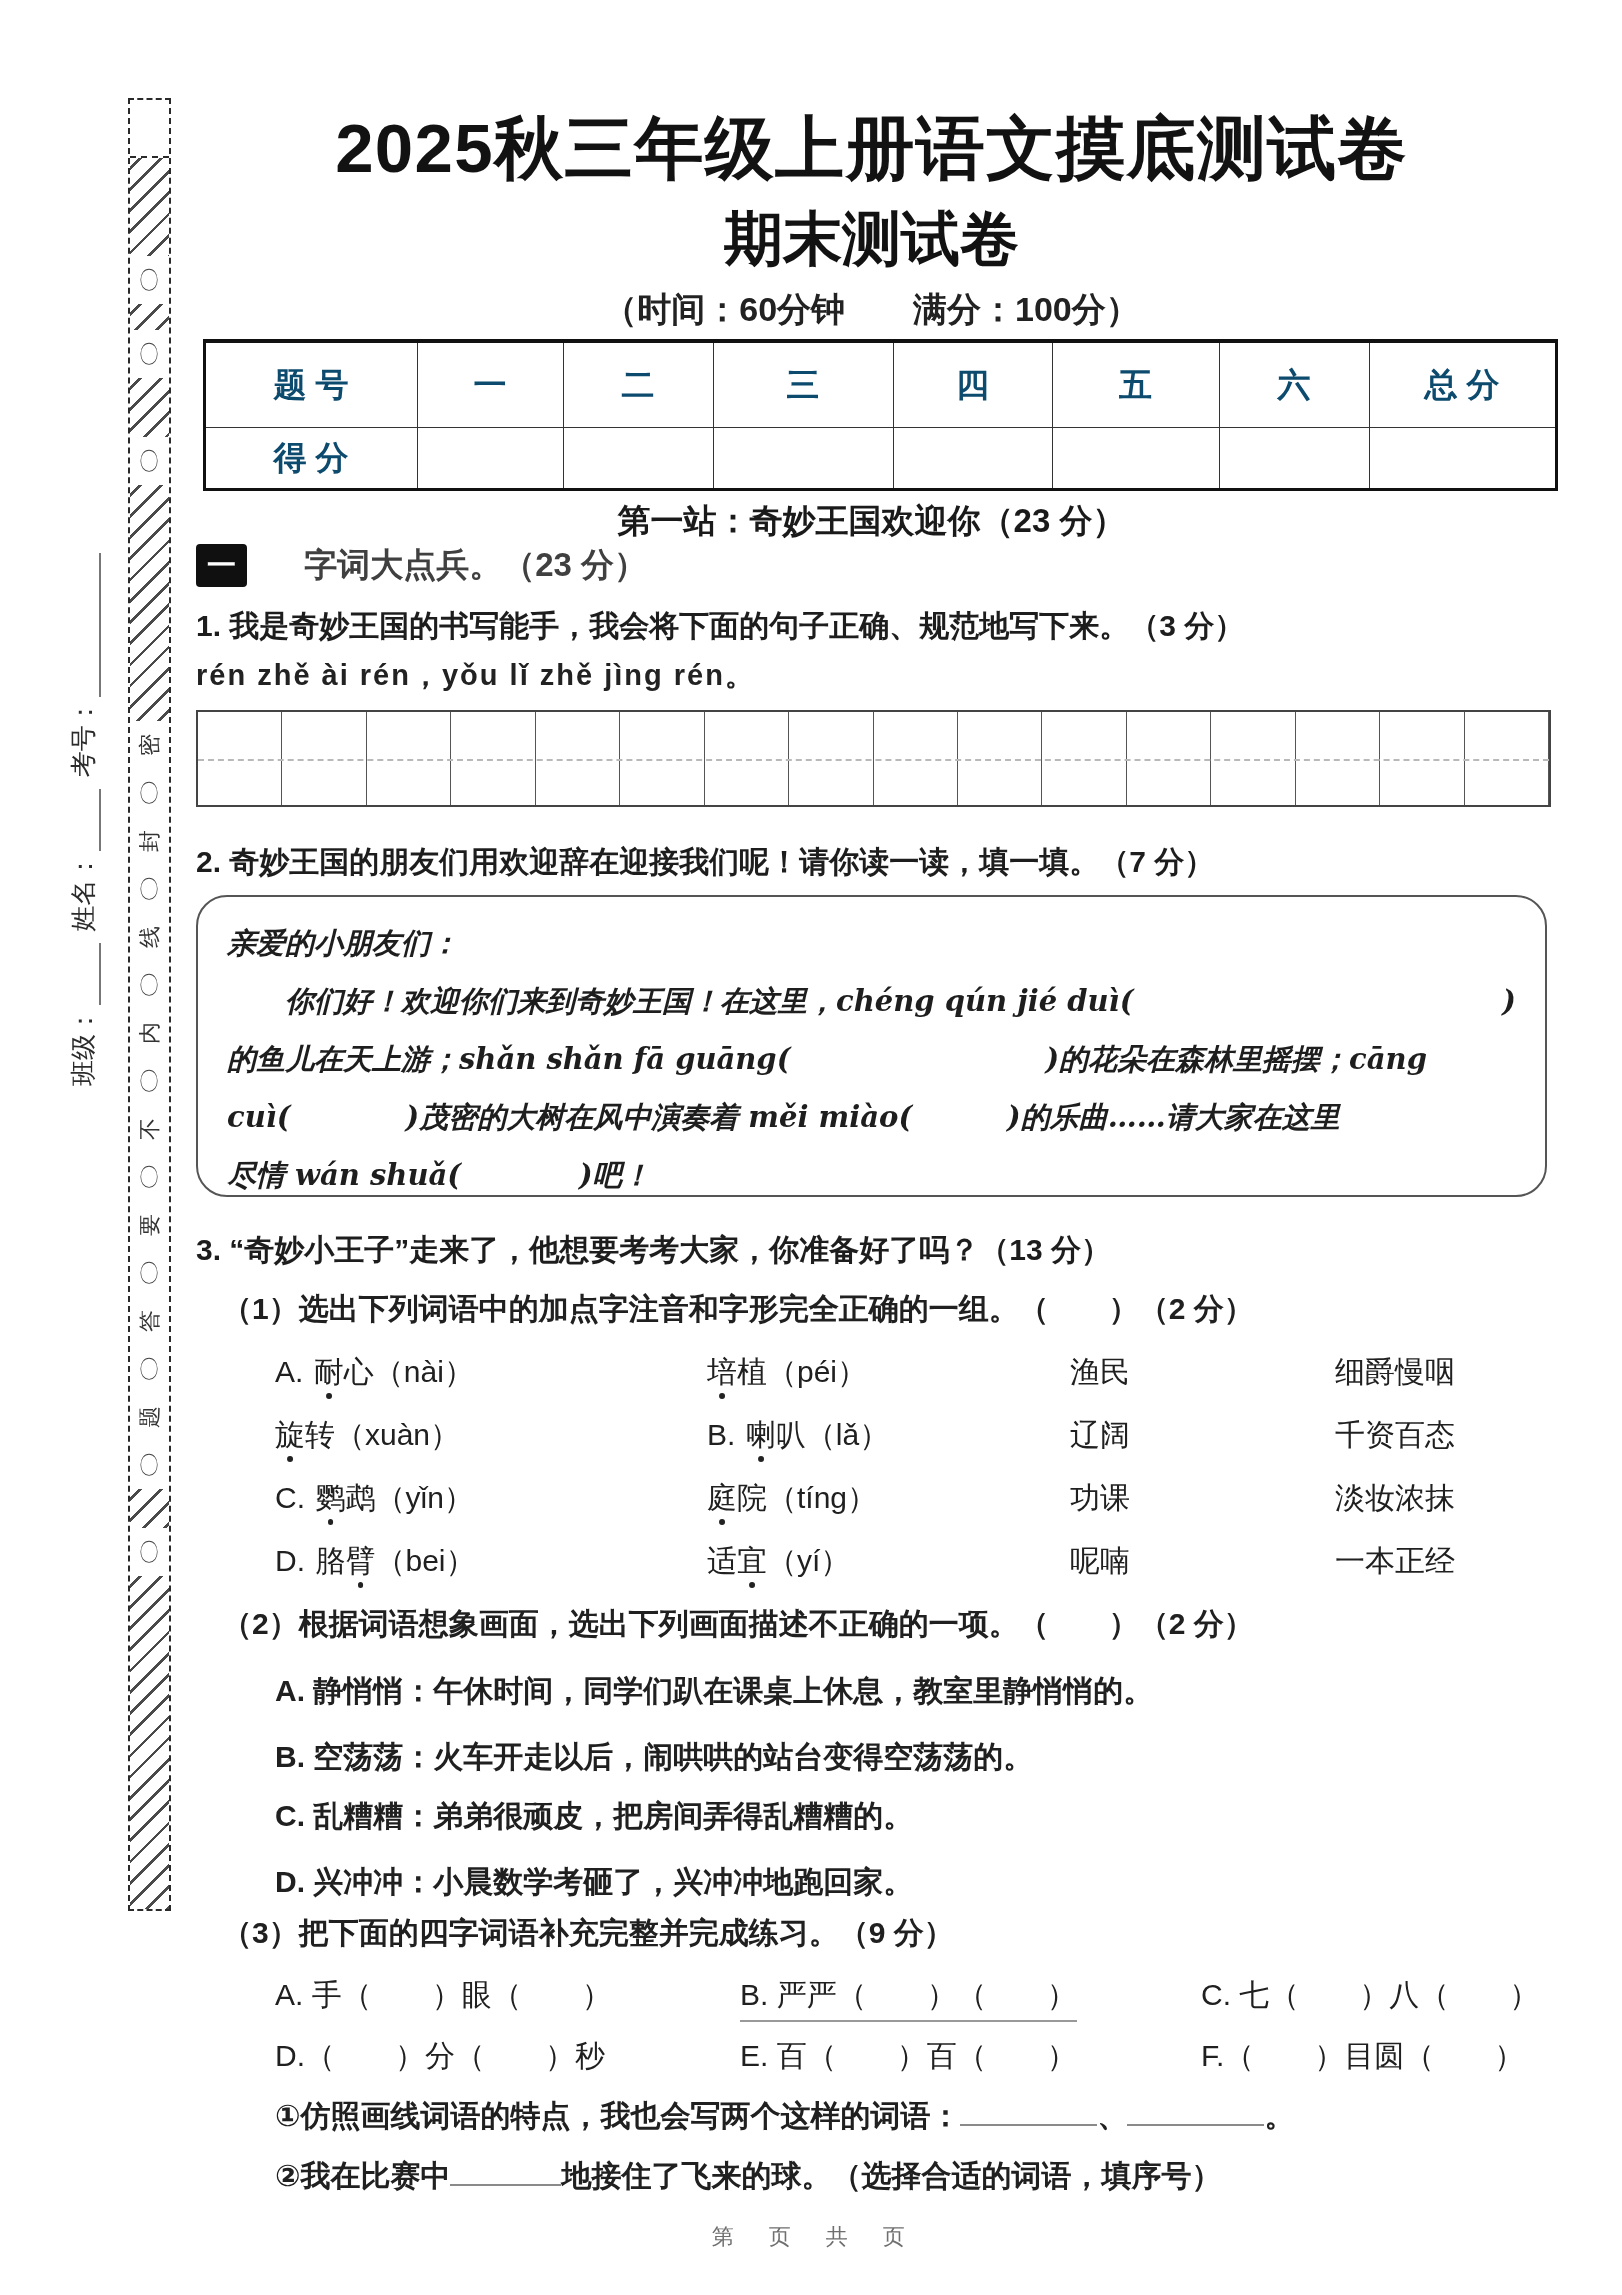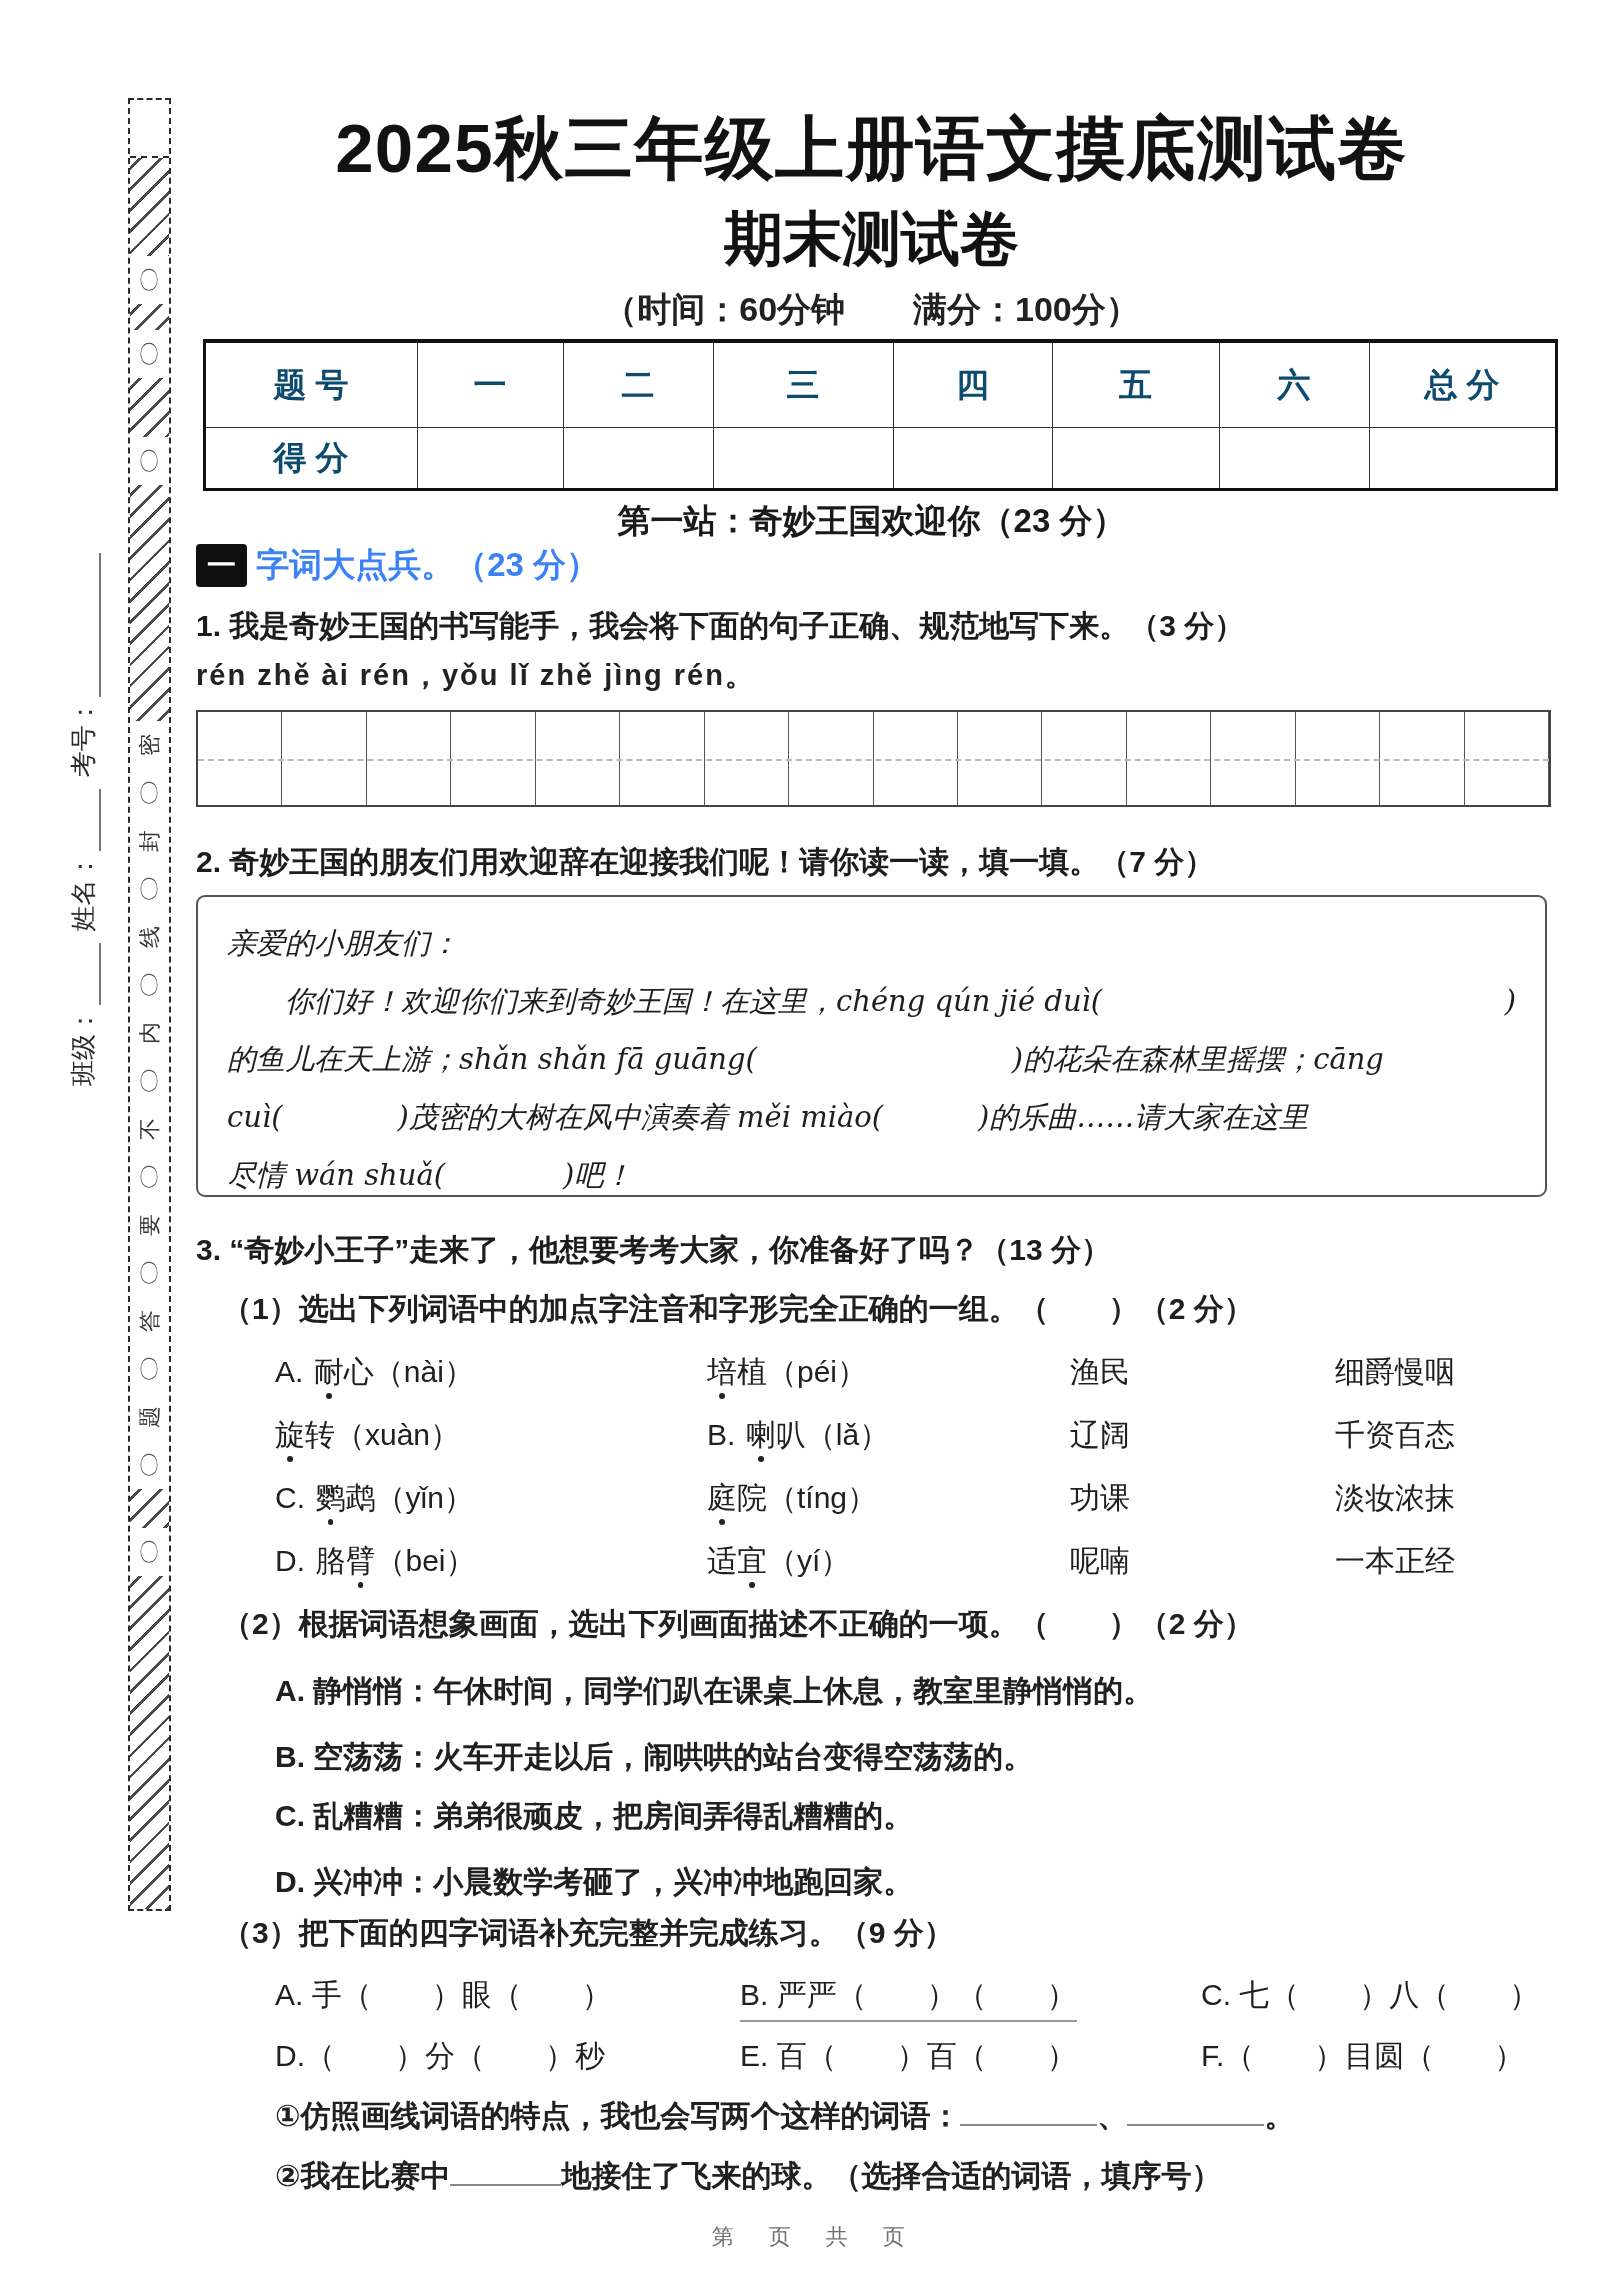--- a/index.html
+++ b/index.html
@@ -38,37 +38,37 @@
   
   table.score{border-collapse:collapse;width:1355px;table-layout:fixed;}
   table.score td{border:1.3px solid #333;text-align:center;font-size:33px;font-weight:600;color:#0c4a6e;}
   table.score{border:3.3px solid #111;border-top:4.6px solid #111;}
   tr.r1 td{height:82px;}
   tr.r2 td{height:58px;}
 
   .secrow{display:flex;align-items:center;}
   .secbox{flex:none;width:51px;height:43px;background:#101010;color:#fff;border-radius:3.9px;
           font-size:29px;font-weight:700;display:flex;align-items:center;justify-content:center;margin-right:9.2px;}
-  .sectitle{font-size:33px;font-weight:800;color:#3b82f6;}
+  .sectitle{font-size:33px;font-weight:800;color:#404040;margin-left:48px;}
 
   .q{font-size:30px;font-weight:600;color:#1d1d1d;white-space:nowrap;}
   .pinyin{text-align:left;font-size:29px;font-weight:700;letter-spacing:2px;color:#222;}
 
   
   .wgrid{position:absolute;left:160px;width:1034px;height:93px;border:2.6px solid #444;
          display:flex;}
   .wgrid .cell{flex:1;border-right:1.3px solid #555;}
   .wgrid .cell:last-child{border-right:none;}
   .wgrid .mid{position:absolute;left:0;right:0;top:50%;border-top:2px dashed #b9b9b9;}
 
   
   .letter{position:absolute;left:69px;width:1292px;height:302px;border:2.6px solid #555;
-          border-radius:9px;padding:17px 29px;box-sizing:border-box;
+          border-radius:31px;padding:17px 29px;box-sizing:border-box;
           font-family:"DejaVu Serif","Liberation Serif",serif;font-style:italic;
-          font-size:29px;color:#1e1e1e;}
+          font-size:29px;color:#1e1e1e;font-weight:bold;}
   .letter .ln{height:58px;line-height:58px;white-space:nowrap;}
   .letter .flexln{display:flex;justify-content:space-between;}
   .letter .ind{text-indent:2em;}
   .gap{display:inline-block;}
   .g390{width:255px;} .g175{width:115px;} .g145{width:95px;} .g180{width:118px;}
 
   
   .optgrid{display:grid;grid-template-columns:432px 363px 265px auto;font-size:30px;font-weight:500;
            color:#202020;white-space:nowrap;}
   .optgrid .lab{margin-right:10.5px;}

